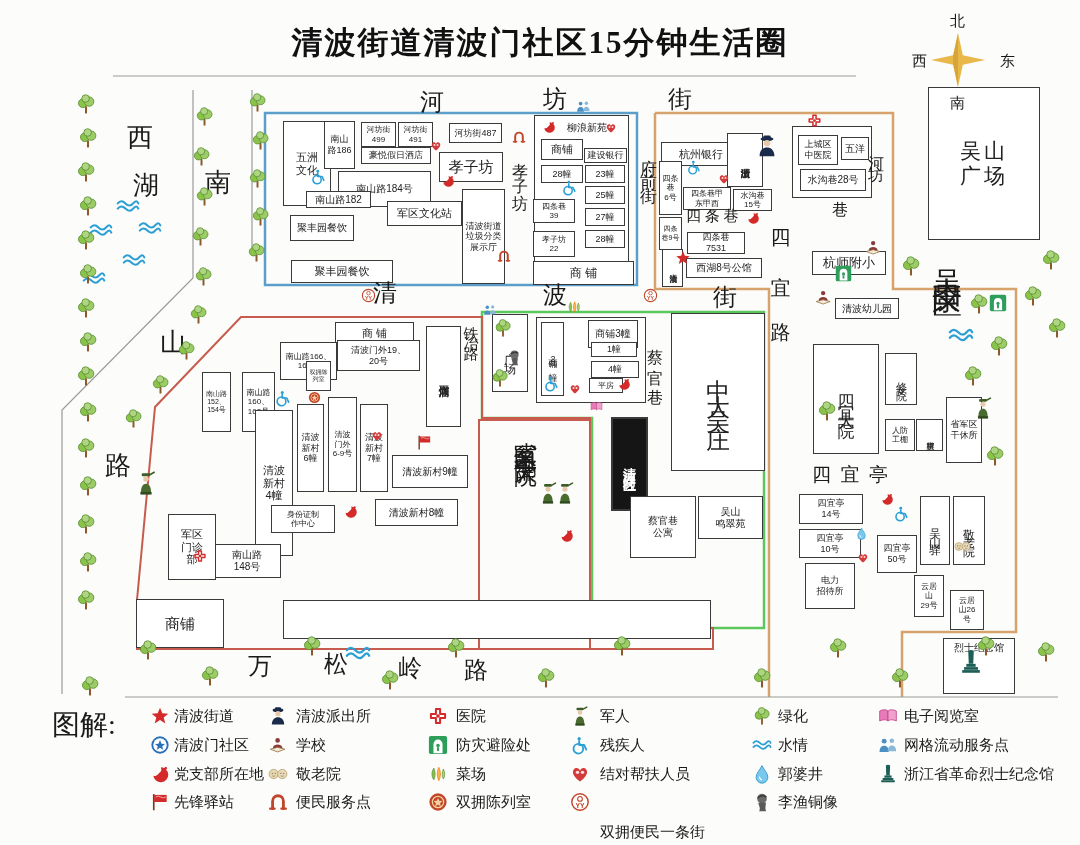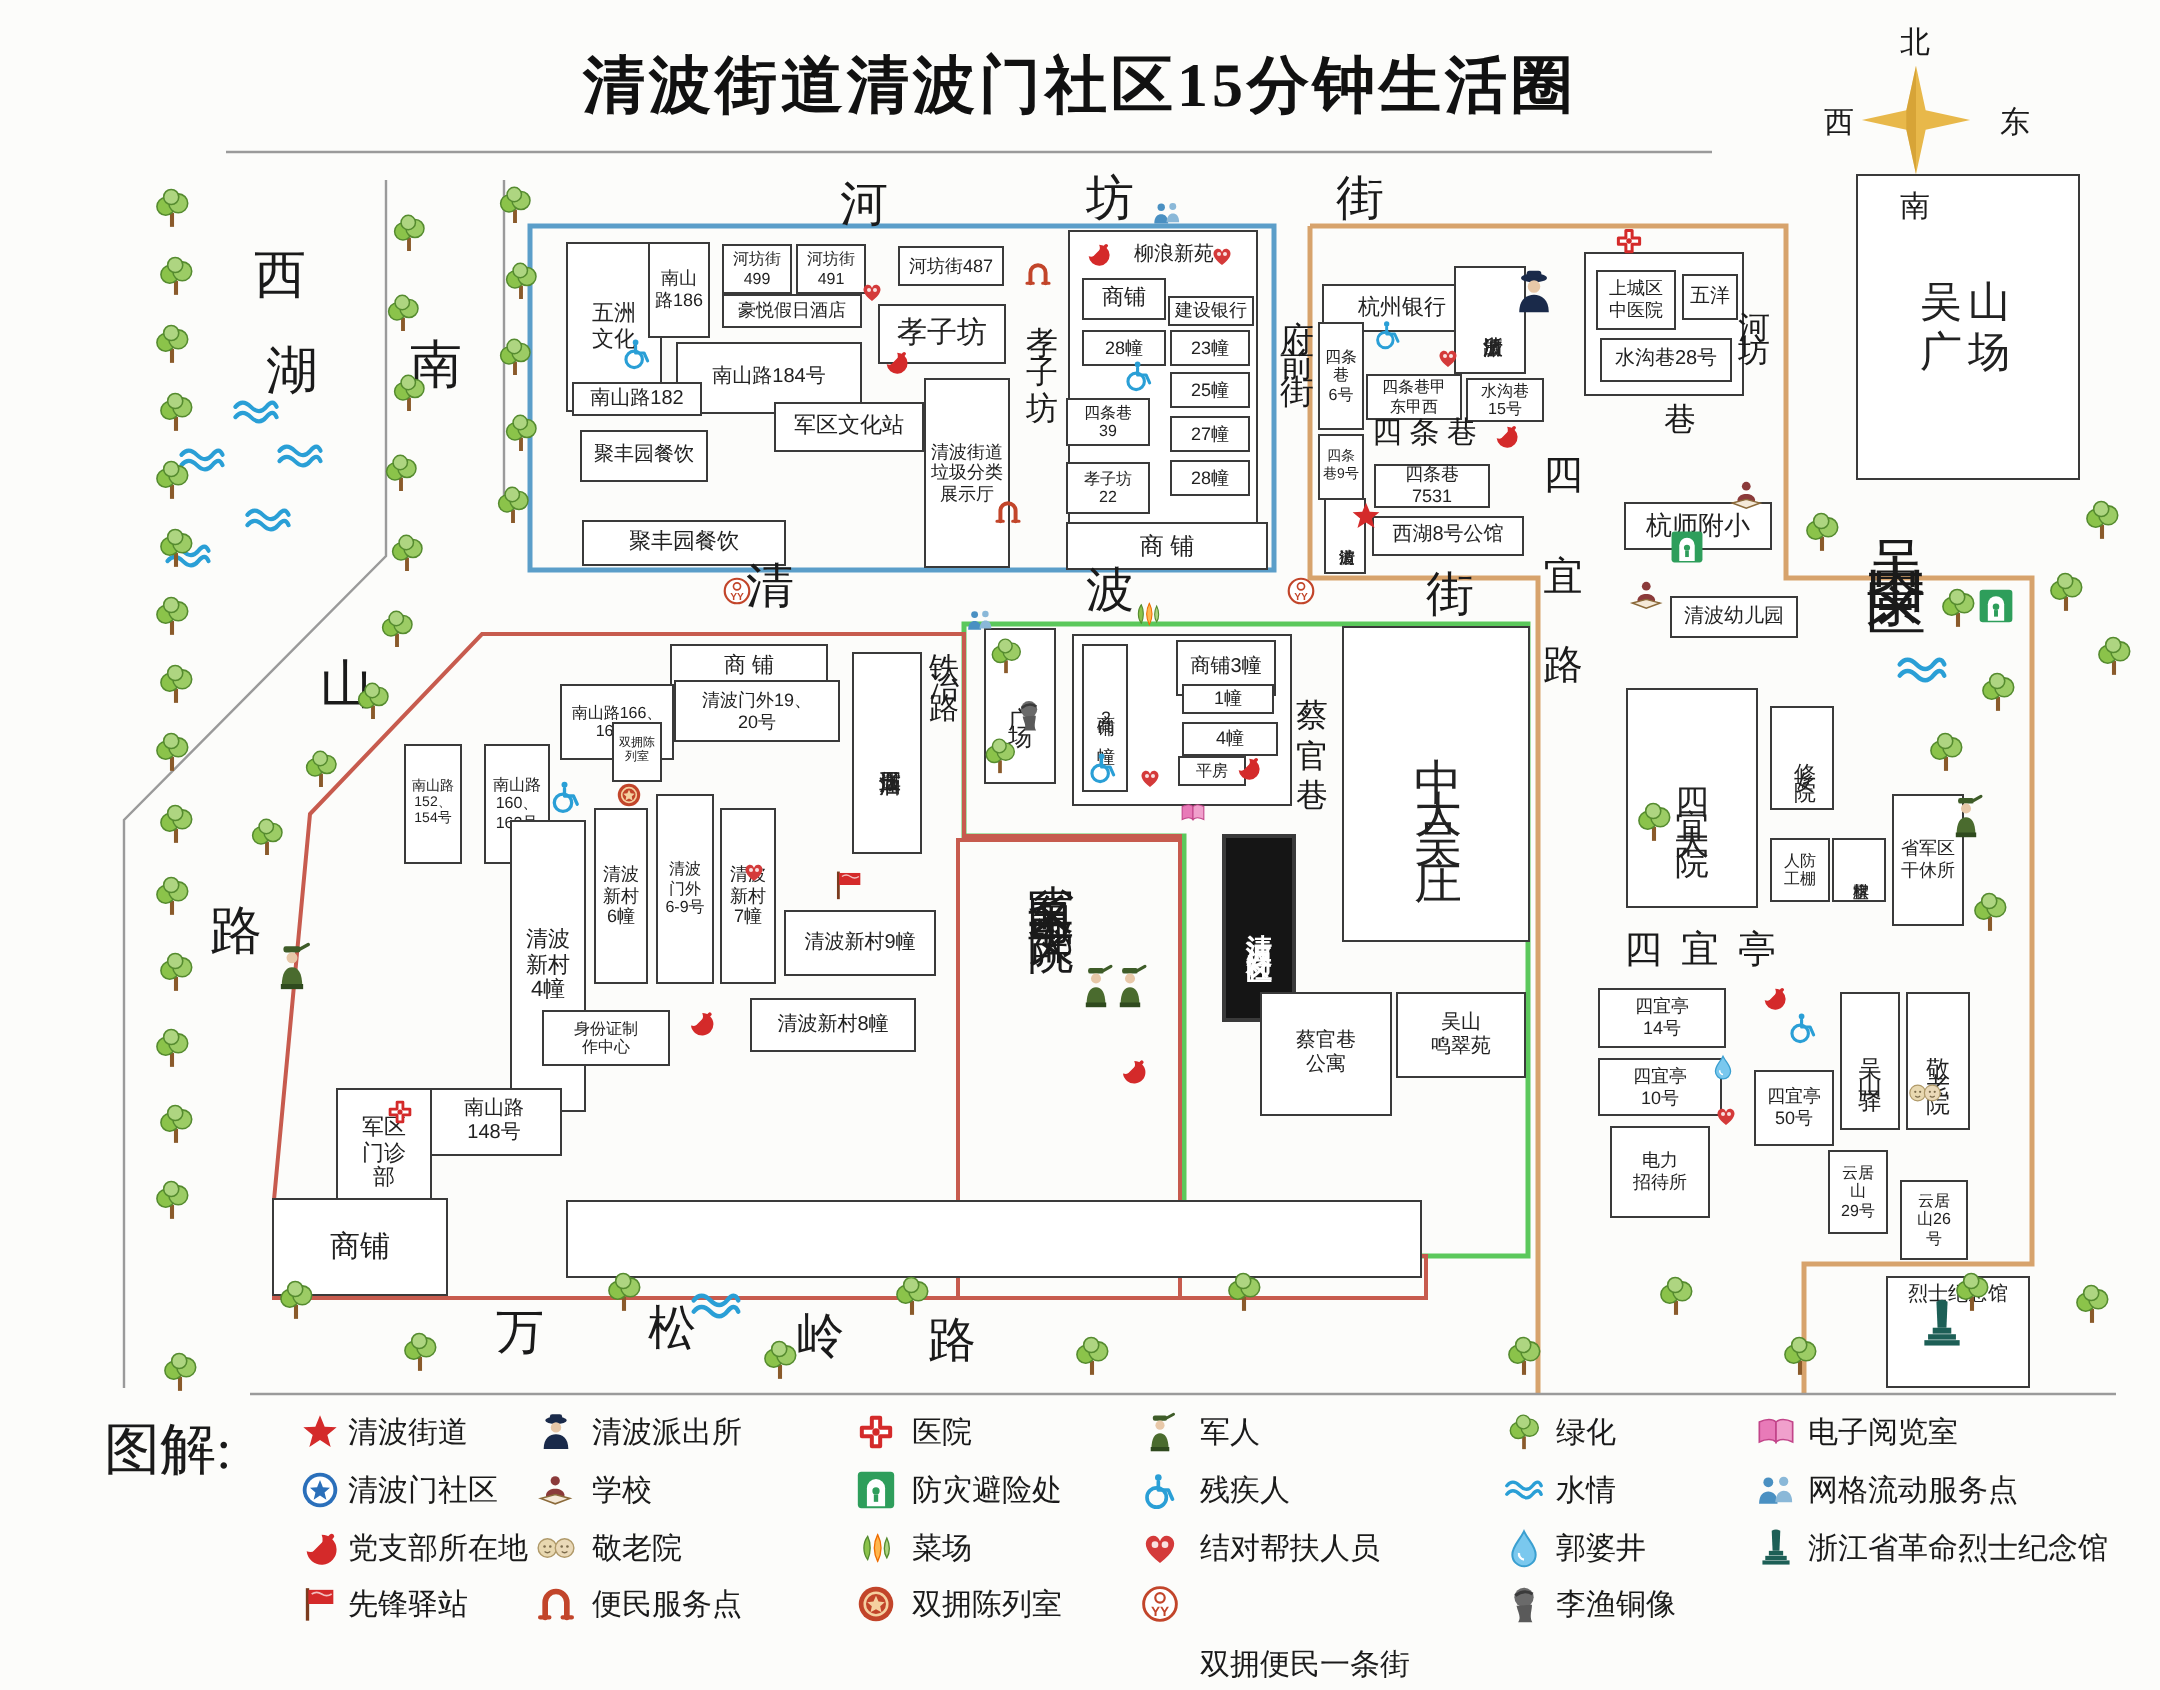--- a/index.html
+++ b/index.html
@@ -45,21 +45,21 @@
     <div class="box" style="left: 324px; top: 121px; width: 31px; height: 48px; font-size: 9px;">南山
 路186</div>
     <div class="box" style="left: 361px; top: 122px; width: 35px; height: 25px; font-size: 8px;">河坊街
 499</div>
     <div class="box" style="left: 398px; top: 122px; width: 35px; height: 25px; font-size: 8px;">河坊街
 491</div>
     <div class="box" style="left: 361px; top: 147px; width: 70px; height: 17px; font-size: 9px;">豪悦假日酒店</div>
     <div class="box" style="left: 449px; top: 123px; width: 53px; height: 20px; font-size: 9px;">河坊街487</div>
     <div class="box" style="left: 439px; top: 152px; width: 64px; height: 30px; font-size: 15px;">孝子坊</div>
     <div class="box" style="left: 338px; top: 171px; width: 93px; height: 36px; font-size: 10px;">南山路184号</div>
-    <div class="box" style="left: 286px; top: 191px; width: 65px; height: 17px; font-size: 10px;">南山路182</div>
+    <div class="box" style="left: 306px; top: 191px; width: 65px; height: 17px; font-size: 10px;">南山路182</div>
     <div class="box" style="left: 387px; top: 201px; width: 75px; height: 25px; font-size: 11px;">军区文化站</div>
     <div class="box" style="left: 462px; top: 189px; width: 43px; height: 95px; font-size: 9px;">清波街道
 垃圾分类
 展示厅</div>
     <div class="box" style="left: 290px; top: 215px; width: 64px; height: 26px; font-size: 10px;">聚丰园餐饮</div>
     <div class="box" style="left: 291px; top: 260px; width: 102px; height: 23px; font-size: 11px;">聚丰园餐饮</div>
     <div class="box" style="left: 534px; top: 115px; width: 95px; height: 148px; font-size: 9px;"></div>
     <div class="box noborder" style="left: 558px; top: 120px; width: 58px; height: 15px; font-size: 10px;">柳浪新苑</div>
     <div class="box" style="left: 541px; top: 139px; width: 42px; height: 21px; font-size: 11px;">商铺</div>
     <div class="box" style="left: 584px; top: 148px; width: 43px; height: 15px; font-size: 9px;">建设银行</div>
@@ -159,21 +159,21 @@
 6-9号</div>
     <div class="box" style="left: 360px; top: 404px; width: 28px; height: 88px; font-size: 9px;">清波
 新村
 7幢</div>
     <div class="box" style="left: 392px; top: 455px; width: 76px; height: 33px; font-size: 10px;">清波新村9幢</div>
     <div class="box" style="left: 375px; top: 499px; width: 83px; height: 27px; font-size: 10px;">清波新村8幢</div>
     <div class="box" style="left: 271px; top: 505px; width: 64px; height: 28px; font-size: 8px;">身份证制
 作中心</div>
     <div class="box" style="left: 213px; top: 544px; width: 68px; height: 34px; font-size: 10px;">南山路
 148号</div>
-    <div class="box" style="left: 168px; top: 544px; width: 48px; height: 66px; font-size: 11px;">军区
+    <div class="box" style="left: 168px; top: 514px; width: 48px; height: 66px; font-size: 11px;">军区
 门诊
 部</div>
     <div class="box" style="left: 136px; top: 599px; width: 88px; height: 49px; font-size: 15px;">商铺</div>
     <div class="box" style="left: 283px; top: 600px; width: 428px; height: 39px; font-size: 10px;"></div>
     <div class="street" style="left: 420px; top: 86px; font-size: 24px;">河</div>
     <div class="street" style="left: 543px; top: 83px; font-size: 24px;">坊</div>
     <div class="street" style="left: 668px; top: 83px; font-size: 24px;">街</div>
     <div class="street" style="left: 127px; top: 120px; font-size: 26px;">西</div>
     <div class="street" style="left: 133px; top: 168px; font-size: 26px;">湖</div>
     <div class="street" style="left: 205px; top: 165px; font-size: 26px;">南</div>

